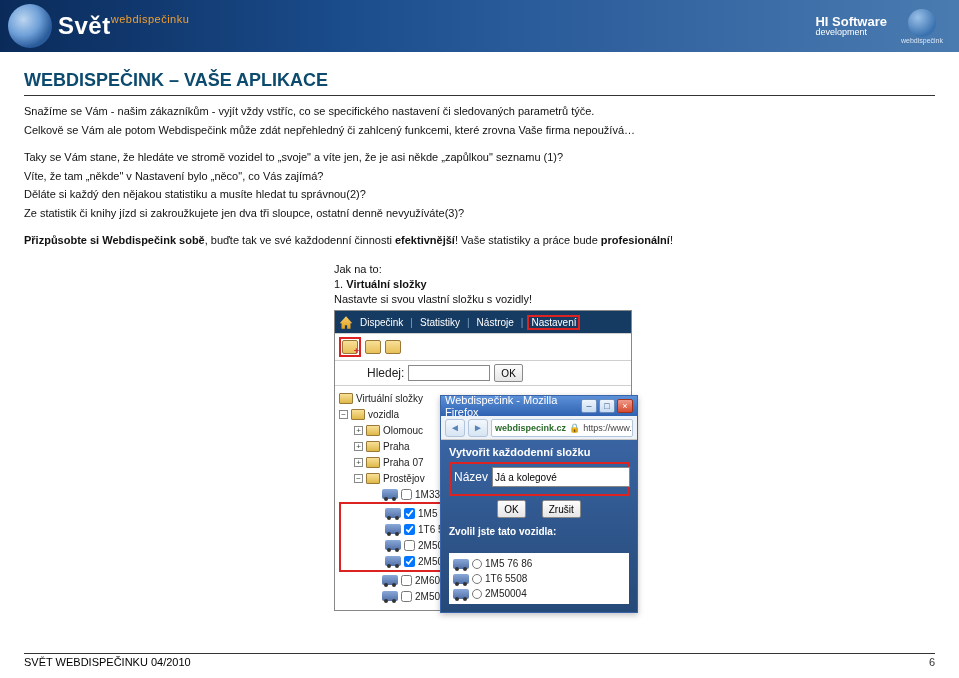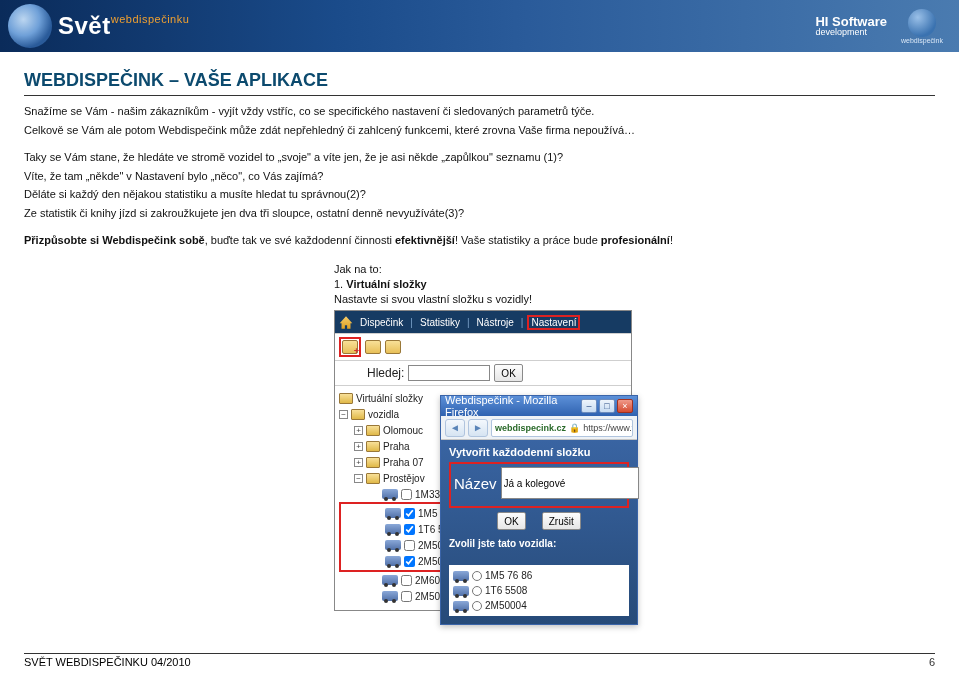--- a/index.html
+++ b/index.html
@@ -234,23 +234,23 @@
     color: #fff;
     padding: 6px 8px 8px 8px;
   }
   .popup-body .pb-title { font-weight: bold; font-size: 11px; margin-bottom: 4px; }
   .field-row {
     display: flex; align-items: center; gap: 4px;
     margin-bottom: 4px;
     background: rgba(255,255,255,0);
     padding: 2px;
   }
-  .field-row label { font-size: 15px; }
+  .field-row label { font-size: 12px; }
   .field-row input[type="text"] {
-    flex: 1; font-size: 10px; height: 32px;
+    flex: 1; font-size: 10px; height: 20px;
     border: 1px solid #888; padding: 0 2px;
   }
   .btn-row { display: flex; gap: 16px; justify-content: center; margin: 4px 0 8px 0; }
   .list-title { font-size: 10px; font-weight: bold; margin-bottom: 16px; }
   .pb-list {
     background: #fff; color: #222;
     padding: 3px 4px;
   }
   .pb-list .tree-row { height: 15px; }
   .radio { width: 10px; height: 10px; }

